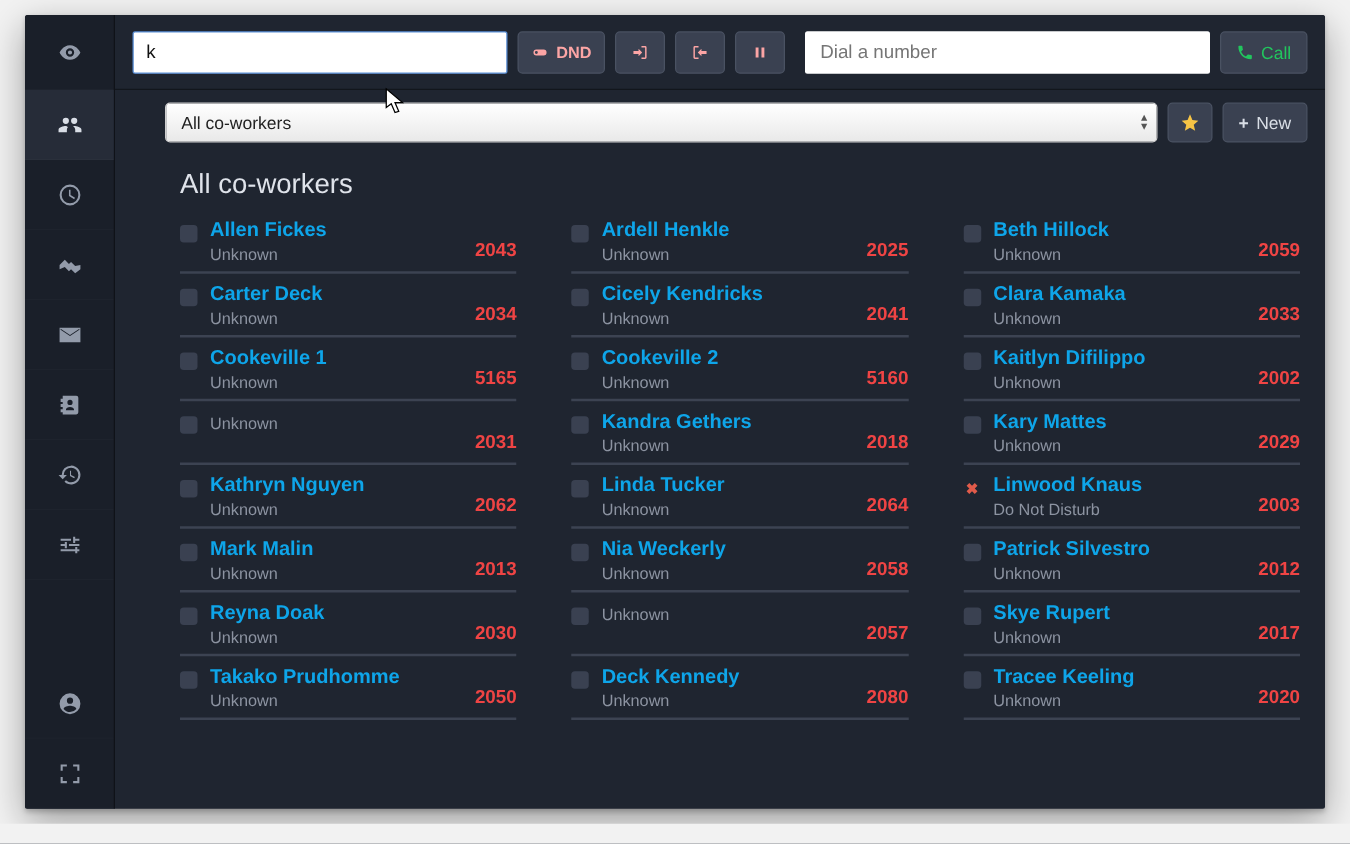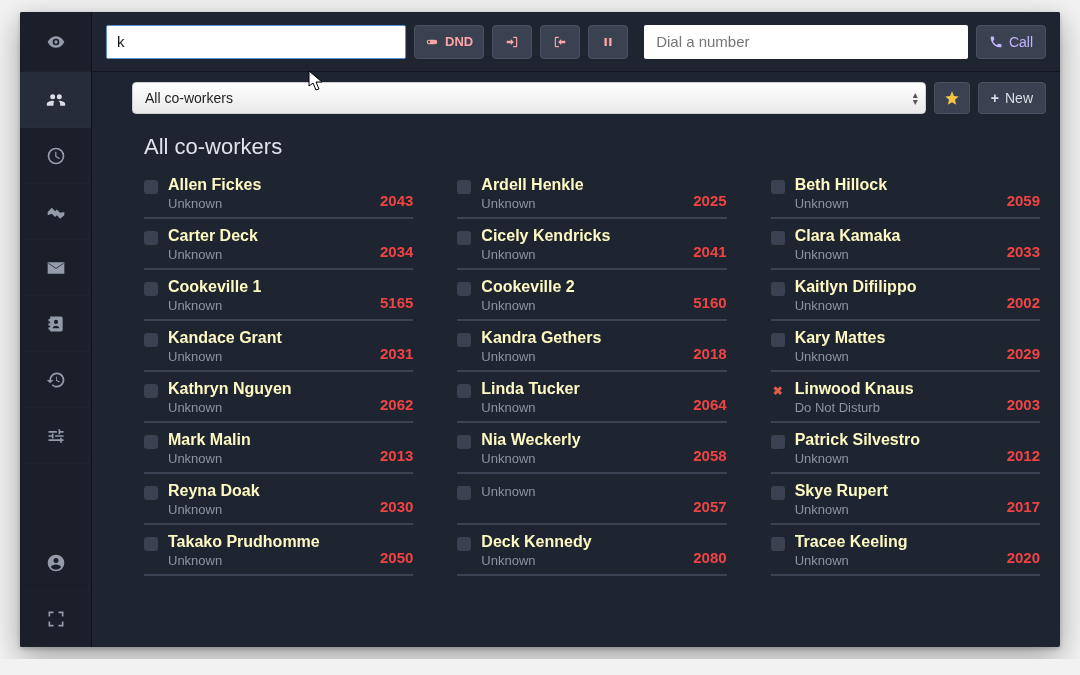--- a/index.html
+++ b/index.html
@@ -112,21 +112,21 @@
     color:#ef4444;
     padding:0 12px;
     border-radius:2px;
     font-size:15px;
     margin-left:8px;
   }
   .call-btn{
     height:34px;
     background:var(--btn);
     border:1px solid var(--btn-border);
-    color:#c4b5fd;
+    color:#22c55e;
     border-radius:4px;
     display:flex;
     align-items:center;
     padding:0 12px;
     gap:6px;
     cursor:pointer;
     font-size:14px;
     font-weight:500;
   }
 
@@ -219,21 +219,21 @@
     font-size:12px;
     line-height:1;
   }
   .presence.dnd{
     background:transparent;
     color:#e05b4a;
     font-weight:bold;
   }
   .c-mid{flex:1;min-width:0;}
   .c-name{
-    font-size:16px;font-weight:600;color:#fef9c3;
+    font-size:16px;font-weight:600;color:#0ea5e9;
     white-space:nowrap;overflow:hidden;text-overflow:ellipsis;
   }
   .c-status{
     font-size:13px;color:var(--muted);margin-top:2px;
   }
   .c-ext{
     font-size:15px;font-weight:700;color:#ef4444;
     align-self:flex-end;margin-bottom:2px;
   }
 
@@ -427,21 +427,20 @@
             <div class="presence"></div>
             <div class="c-mid">
               <div class="c-name">Kaitlyn Difilippo</div>
               <div class="c-status">Unknown</div>
             </div>
             <div class="c-ext">2002</div>
           </div>
           <div class="contact">
             <div class="presence"></div>
             <div class="c-mid">
-              <div class="c-name">Kandace Grant</div>
               <div class="c-status">Unknown</div>
             </div>
             <div class="c-ext">2031</div>
           </div>
           <div class="contact">
             <div class="presence"></div>
             <div class="c-mid">
               <div class="c-name">Kandra Gethers</div>
               <div class="c-status">Unknown</div>
             </div>

